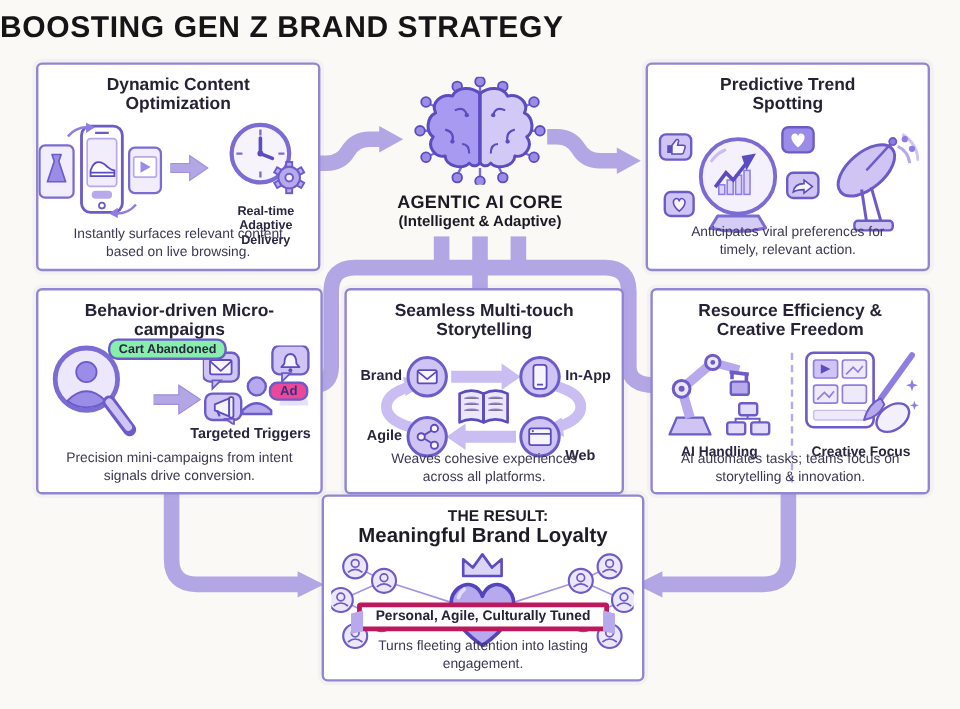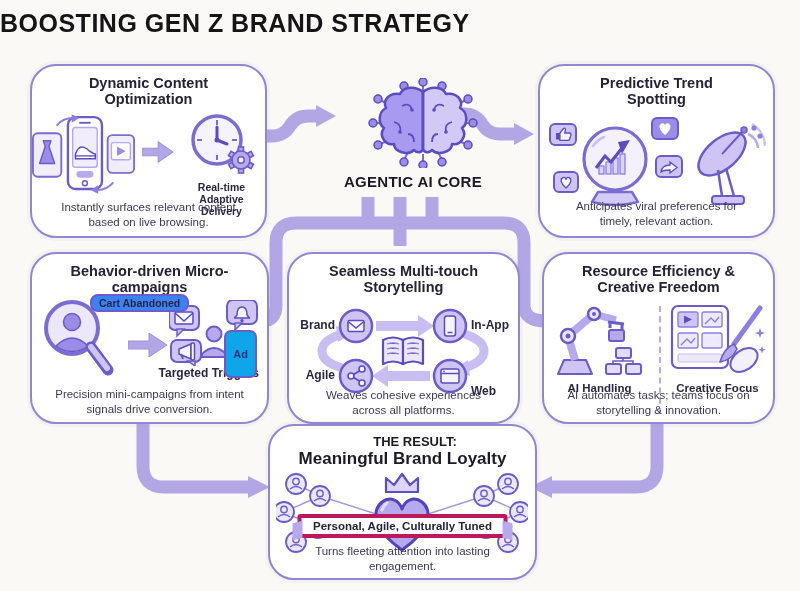--- a/index.html
+++ b/index.html
@@ -12,45 +12,45 @@
   
   .main-title{
     position:absolute;top:9px;left:0;width:800px;
     font-size:25px;font-weight:700;letter-spacing:.5px;color:#151518;
   }
   
   #connectors{position:absolute;inset:0;z-index:1;}
   
   .box{
     position:absolute;background:#ffffff;border:2px solid #9186d2;
-    border-radius:26px;z-index:2;box-shadow:0 0 0 3px rgba(150,140,215,.07);margin-top:12px;
+    border-radius:5px;z-index:2;box-shadow:0 0 0 3px rgba(150,140,215,.07);
   }
   .box-title{
     margin:9px auto 0;text-align:center;font-weight:800;
     font-size:14.5px;line-height:1.12;color:#262134;
   }
   .caption{
     position:absolute;left:0;right:0;margin:0 auto;text-align:center;
     font-size:11.5px;line-height:1.25;color:#3d3852;font-weight:500;
   }
   .minilabel{font-size:10.5px;font-weight:800;color:#2b2640;text-align:center;line-height:1.15;}
   .channel-label{position:absolute;font-size:12px;font-weight:700;color:#2b2640;}
   
-  .core{position:absolute;left:318px;top:78px;width:164px;text-align:right;z-index:2;}
+  .core{position:absolute;left:318px;top:64px;width:164px;text-align:center;z-index:2;}
   .core-title{font-size:15px;font-weight:800;letter-spacing:.3px;color:#1b1923;margin-top:1px;}
   .core-sub{font-size:12.5px;font-weight:800;color:#1b1923;}
   
   .tag-bubble{
-    position:absolute;background:#3b82f6;border:2px solid #6b5cc8;border-radius:8px;
+    position:absolute;background:#86efac;border:2px solid #6b5cc8;border-radius:8px;
     padding:1px 7px;font-size:10.5px;font-weight:800;color:#2b2640;z-index:3;
     line-height:1.15;text-align:center;
   }
   .ad-bubble{
-    position:absolute;background:#0ea5e9;border:2px solid #6b5cc8;border-radius:7px;
-    padding:16px 7px;font-size:11px;font-weight:800;color:#3a2f7d;z-index:3;
+    position:absolute;background:#ec4899;border:2px solid #6b5cc8;border-radius:7px;
+    padding:0 7px;font-size:11px;font-weight:800;color:#3a2f7d;z-index:3;
   }
   
   .banner{
     position:absolute;left:50%;transform:translateX(-50%);top:88px;z-index:4;
     background:#fdfcff;border:4px solid #be185d;border-radius:3px;
     padding:2px 12px;font-size:11.5px;font-weight:800;color:#272236;white-space:nowrap;
   }
   .banner::before,.banner::after{
     content:"";position:absolute;top:4px;width:10px;height:17px;background:#b7a9ec;z-index:-1;
   }
@@ -132,20 +132,21 @@
           <path d="M 74 56 q -6 0 -6 8"></path>
       </g>
       <g fill="#5b4cc0">
           <circle cx="48" cy="32" r="1.8"></circle>
           <circle cx="36" cy="54" r="1.8"></circle>
           <circle cx="70" cy="32" r="1.8"></circle>
           <circle cx="82" cy="54" r="1.8"></circle>
         </g>
     </svg>
     <div class="core-title">AGENTIC AI CORE</div>
+    <div class="core-sub">(Intelligent &amp; Adaptive)</div>
   </div>
 
   <div class="box" style="left:30px;top:52px;width:233px;height:170px;">
     <div class="box-title" style="max-width:175px;">Dynamic Content Optimization</div>
     <div class="iconrow" style="top:46px;gap:4px;">
       <svg width="112" height="84" viewBox="0 0 112 84">
         <rect x="1" y="20" width="30" height="46" rx="5" fill="#f1edfb" stroke="#7b6cd4" stroke-width="2"></rect>
         <path d="M 12 28 l 8 0 l -2 6 l 6 18 h -16 l 6 -18 z" fill="#9b8ce8" stroke="#6b5cc8" stroke-width="1.5" stroke-linejoin="round"></path>
         <rect x="80" y="22" width="28" height="40" rx="5" fill="#f1edfb" stroke="#7b6cd4" stroke-width="2"></rect>
         <rect x="84" y="30" width="20" height="18" rx="2" fill="#ffffff" stroke="#b7a9ec" stroke-width="1.5"></rect>

